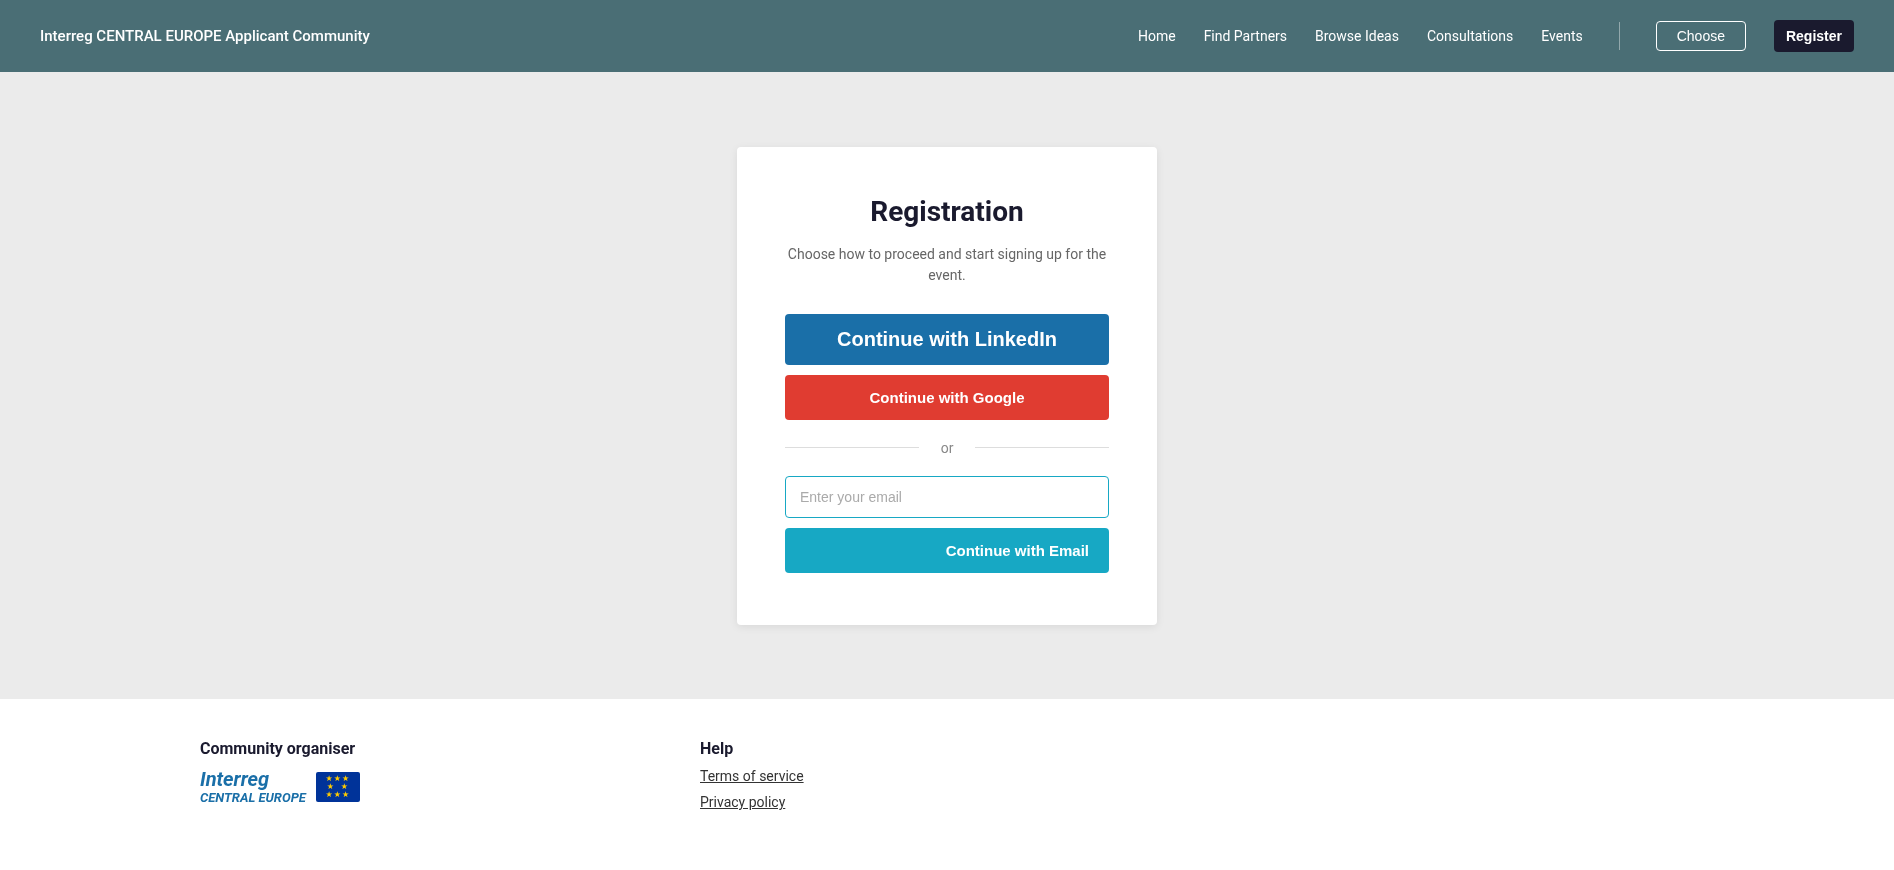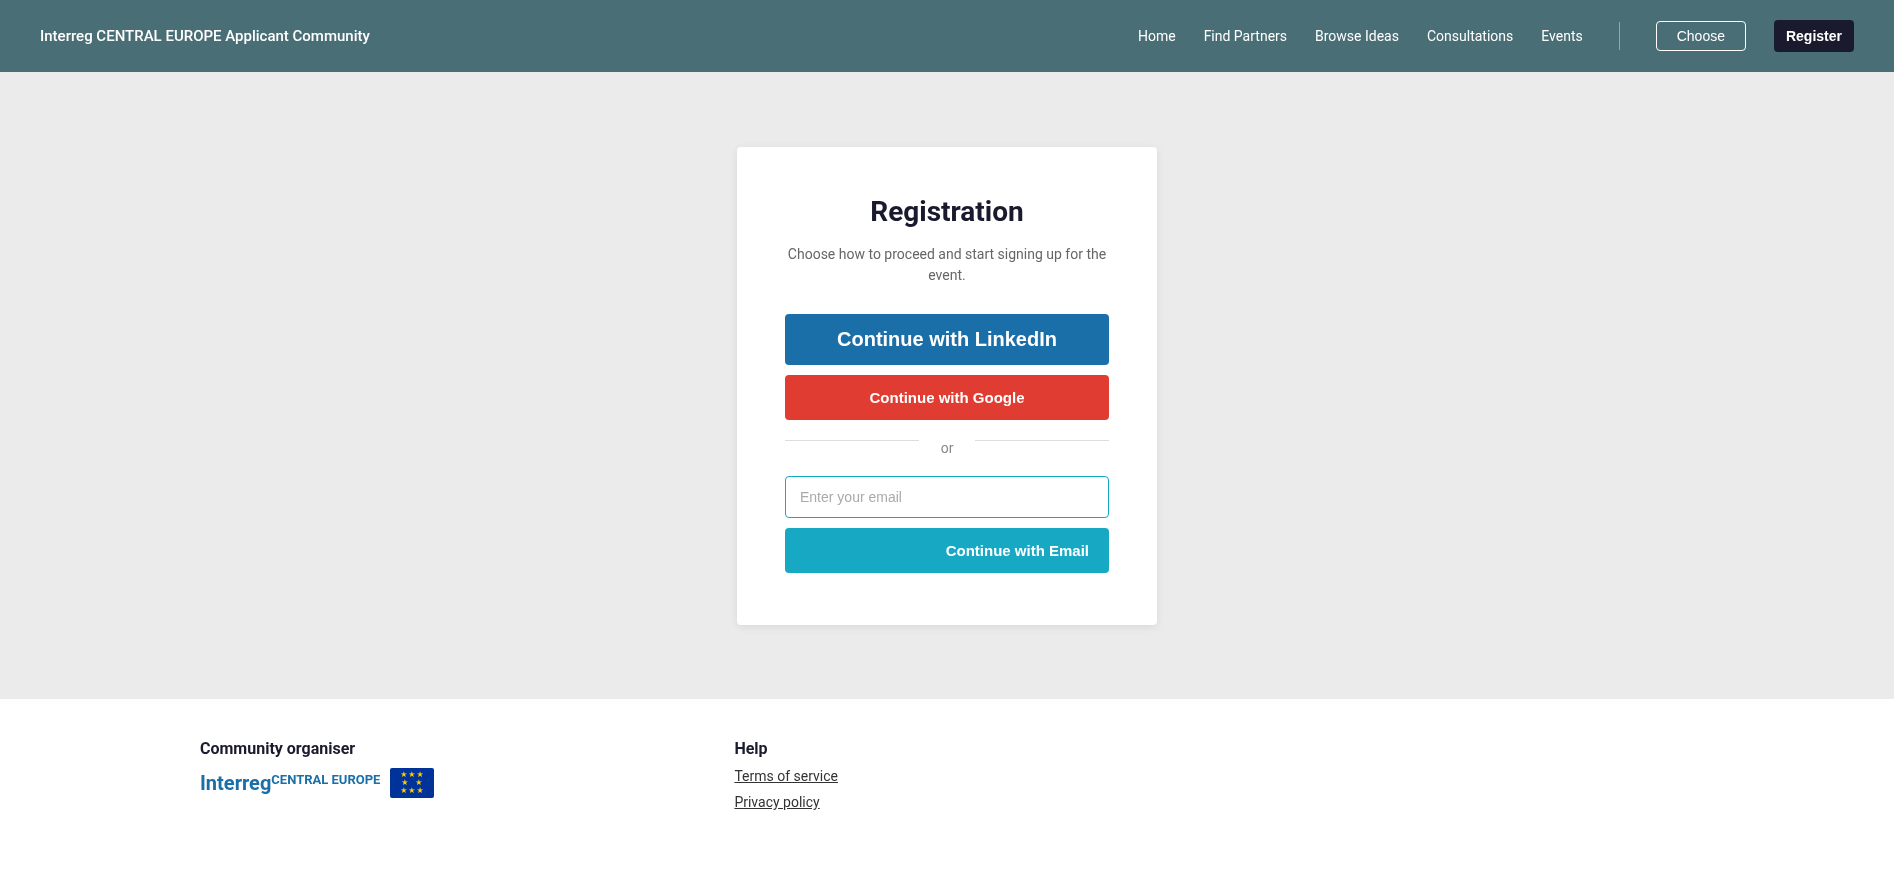--- a/index.html
+++ b/index.html
@@ -132,20 +132,21 @@
       padding: 14px 20px;
       border-radius: 4px;
       font-size: 15px;
       font-weight: 700;
       cursor: pointer;
       margin-bottom: 20px;
     }
 
     .divider-or {
       display: flex;
+      align-items: center;
       gap: 22px;
       margin-bottom: 20px;
     }
 
     .divider-line {
       flex: 1;
       height: 1px;
       background-color: #ddd;
     }
 
@@ -202,21 +203,22 @@
     }
 
     .interreg-logo {
       display: flex;
       align-items: center;
       gap: 10px;
     }
 
     .interreg-text {
       display: flex;
-      flex-direction: row;
+      flex-direction: column;
+      font-style: italic;
     }
 
     .interreg-brand {
       font-size: 20px;
       font-weight: 700;
       color: #1a6fa8;
       line-height: 1.1;
     }
 
     .interreg-sub {

